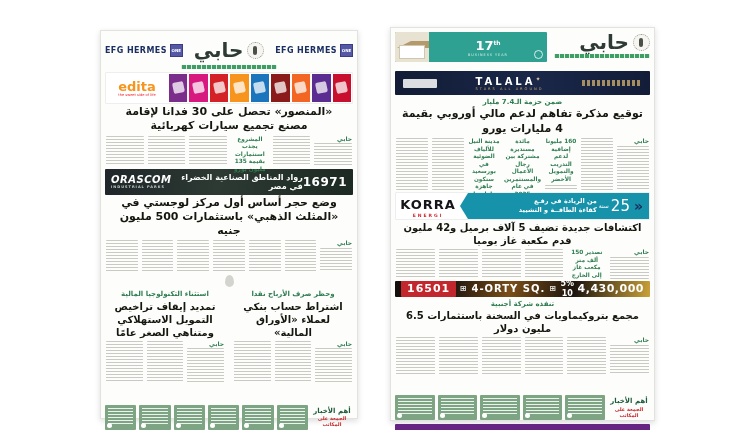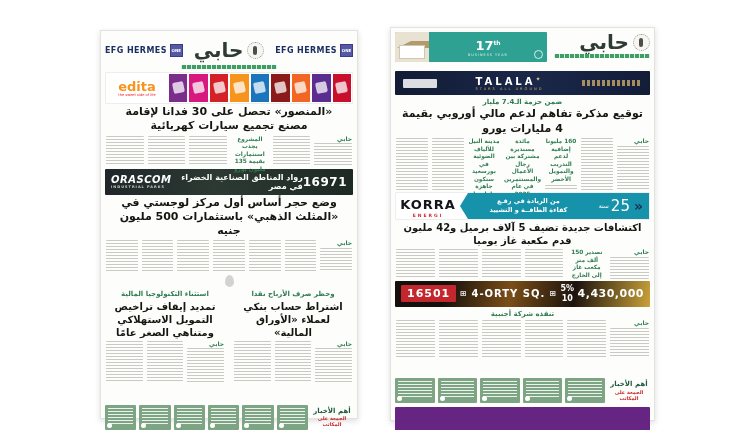--- a/index.html
+++ b/index.html
@@ -87,24 +87,24 @@
   
   .korra{height:26px;margin-top:2px;background:#fff;border:1px solid #eee;display:flex;direction:ltr;align-items:center;}
   .korra .klogo{width:64px;text-align:center;}
   .korra .klogo .k{font-weight:bold;font-size:13px;color:#14141a;letter-spacing:1px;}
   .korra .klogo .e{font-size:4.5px;color:#d22630;font-weight:bold;letter-spacing:2px;display:block;}
   .korra .ribbon{flex:1;height:100%;background:#1792ab;display:flex;direction:rtl;align-items:center;color:#fff;
     clip-path:polygon(0 50%,8px 0,100% 0,100% 100%,8px 100%);padding-right:4px;box-sizing:border-box;}
   .korra .chev{color:#1b2d5b;font-weight:bold;font-size:14px;margin:0 2px;line-height:1;}
   .korra .y{font-size:15px;font-weight:normal;margin:0 2px;}
   .korra .yu{font-size:6px;margin-left:2px;}
-  .korra .txt{font-size:6.5px;font-weight:bold;text-align:center;line-height:1.4;flex:1;}
-
-  
-  .forty{height:26px;margin-top:2px;background:linear-gradient(100deg,#16100c 20%,#7a4e18 45%,#1c130d 70%,#caa23a 100%);
+  .korra .txt{font-size:6.5px;font-weight:bold;line-height:1.4;flex:1;}
+
+  
+  .forty{height:16px;margin-top:2px;background:linear-gradient(100deg,#16100c 20%,#7a4e18 45%,#1c130d 70%,#caa23a 100%);
     display:flex;direction:ltr;align-items:center;justify-content:space-between;padding:0 6px;color:#fff;}
   .forty .hot{background:#c1272d;font-weight:bold;font-size:11px;padding:2px 6px;border-radius:1px;letter-spacing:1px;}
   .forty .nm{font-weight:bold;font-size:10px;letter-spacing:1px;display:flex;align-items:center;gap:4px;}
   .forty .grid{font-size:8px;color:#e8e8e8;}
   .forty .pct{text-align:center;font-size:8px;font-weight:bold;line-height:1.2;}
   .forty .price{font-weight:bold;font-size:11px;letter-spacing:.5px;}
 
   
   .wead{height:30px;margin-top:4px;background:#662483;display:flex;direction:ltr;align-items:center;justify-content:space-between;padding:0 10px;color:#fff;}
 </style>
@@ -412,20 +412,21 @@
         <span>4-ORTY SQ.</span>
         <span class="grid">⊞</span>
       </span>
       <span class="pct">
         <span>5%</span><br><span>10</span>
       </span>
       <span class="price">4,430,000</span>
     </div>
 
     <div class="kicker">تنفذه شركة أجنبية</div>
+    <div class="hl sm">مجمع بتروكيماويات في السخنة باستثمارات 6.5 مليون دولار</div>
     <div class="cols" style="height:38px">
       <div class="col">
           <div class="dateline">حابي</div>
           <div class="fill"></div>
         </div>
       <div class="col">
           <div class="fill"></div>
         </div>
       <div class="col">
           <div class="fill"></div>

